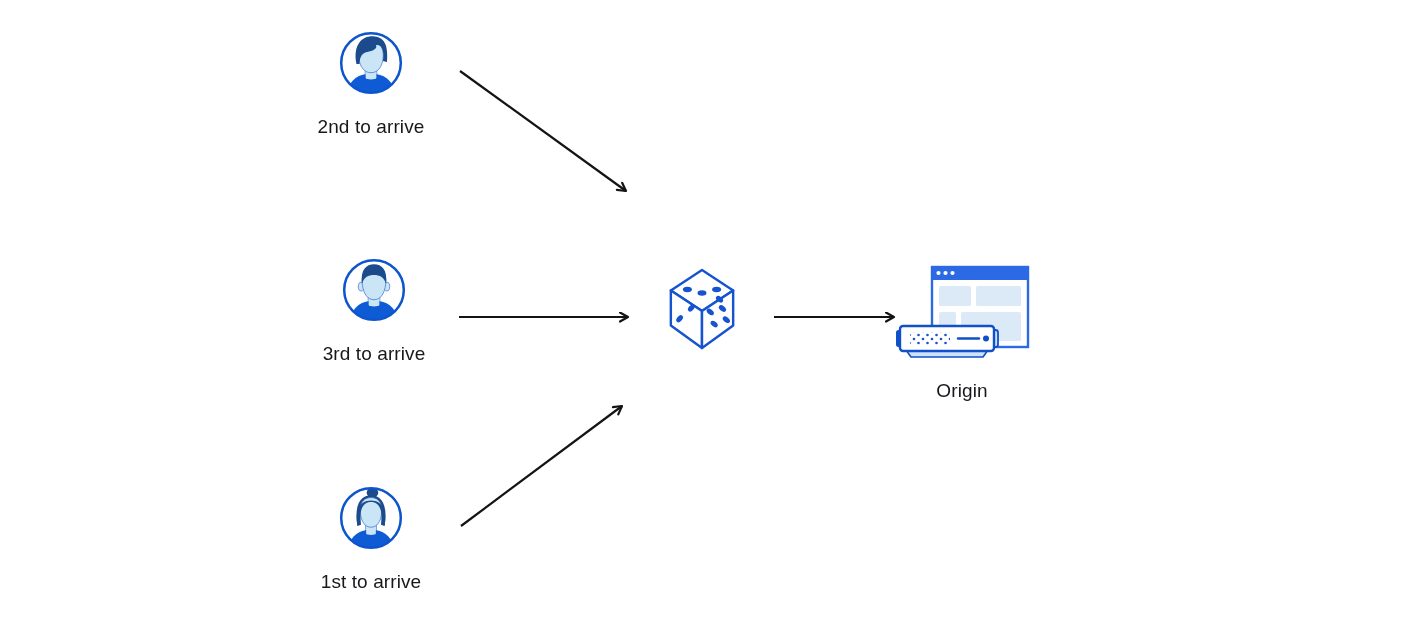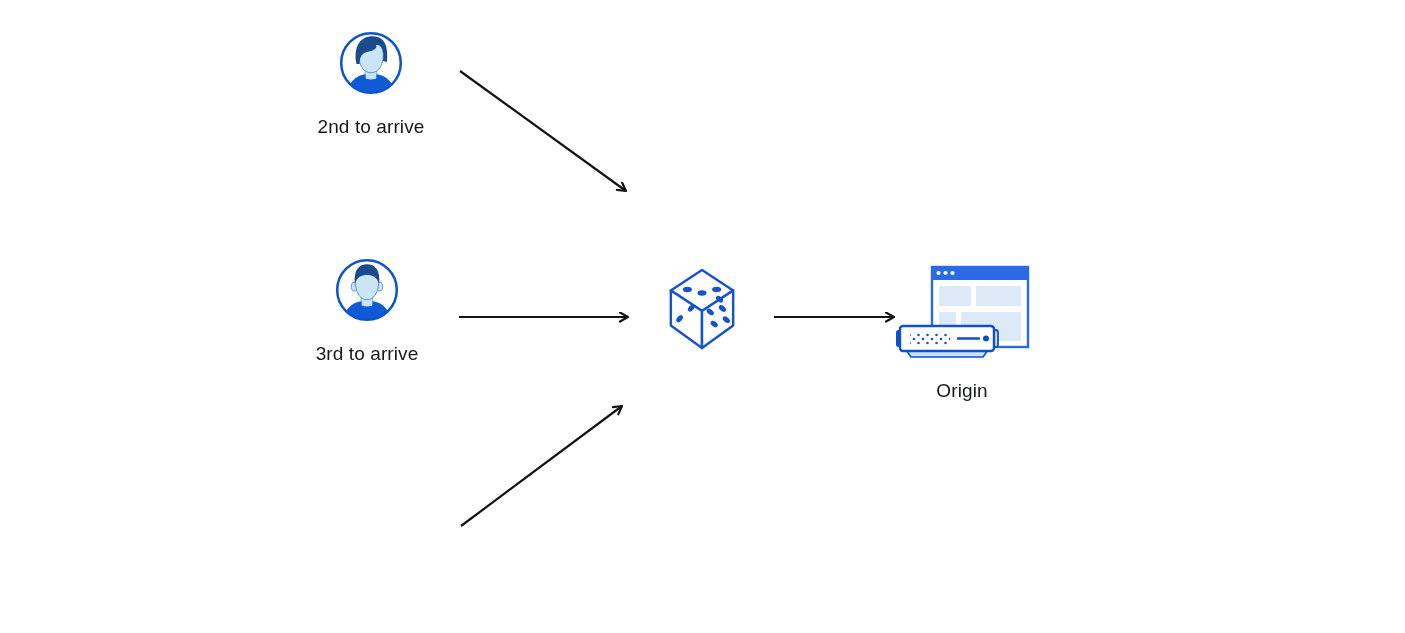--- a/index.html
+++ b/index.html
@@ -46,21 +46,21 @@
         <path d="M 8,68 C 11,51 21,45 34,45 C 47,45 57,51 60,68 Z" fill="#0f5bd6"></path>
         <path d="M 28.5,38 L 28.5,49.5 C 28.5,51.5 39.5,51.5 39.5,49.5 L 39.5,38 Z" fill="#c9e5f6"></path>
         <path d="M 34,12 C 24,12 20.5,20 21.5,29 C 22.5,38 27,44 34,44 C 41,44 45.5,38 46.5,29 C 47.5,20 44,12 34,12 Z" fill="#c9e5f6" stroke="#2e6bd0" stroke-width="0.7"></path>
         <path d="M 19,35 C 15,14 26,6 36,6.5 C 47,7 52,14 50.5,33 L 46.3,32 C 48,21 45,14.5 39,15.5 C 41,18.5 37,21.5 31,22.5 C 25,23.5 22.5,27 22.2,35 Z" fill="#1c4b8d"></path>
       </g>
       <circle cx="34" cy="34" r="30.7" fill="none" stroke="#0d55cc" stroke-width="2.6"></circle>
     </svg>
     <div class="node-label">2nd to arrive</div>
   </div>
 
-  <div class="node" style="left:287px; top:257px; width:160px;">
+  <div class="node" style="left:294px; top:257px; width:160px;">
     <svg class="avatar" viewBox="0 0 68 68">
       <defs>
           <clipPath id="clipB">
             <circle cx="34" cy="34" r="30.7"></circle>
           </clipPath>
         </defs>
       <circle cx="34" cy="34" r="30.7" fill="#ffffff"></circle>
       <g clip-path="url(#clipB)">
         <rect x="28" y="34" width="12" height="17" rx="2" fill="#c9e5f6" stroke="#2e6bd0" stroke-width="0.7"></rect>
         <path d="M 8,68 C 11,51 21,45 34,45 C 47,45 57,51 60,68 Z" fill="#0f5bd6"></path>
@@ -68,20 +68,41 @@
         <ellipse cx="20.8" cy="30.5" rx="3" ry="4.5" fill="#c9e5f6" stroke="#2e6bd0" stroke-width="0.7"></ellipse>
         <ellipse cx="47.2" cy="30.5" rx="3" ry="4.5" fill="#c9e5f6" stroke="#2e6bd0" stroke-width="0.7"></ellipse>
         <path d="M 34,11 C 25,11 21,18 22,28 C 23,38 27.5,44 34,44 C 40.5,44 45,38 46,28 C 47,18 43,11 34,11 Z" fill="#c9e5f6" stroke="#2e6bd0" stroke-width="0.7"></path>
         <path d="M 21.5,27.5 C 20,13 26,7.5 34,7.5 C 42,7.5 48,13 46.5,27.5 C 44,20.5 40,18.5 34,18.5 C 28,18.5 24,20.5 21.5,27.5 Z" fill="#1c4b8d"></path>
       </g>
       <circle cx="34" cy="34" r="30.7" fill="none" stroke="#0d55cc" stroke-width="2.6"></circle>
     </svg>
     <div class="node-label">3rd to arrive</div>
   </div>
 
+  <div class="node" style="left:291px; top:485px; width:160px;">
+    <svg class="avatar" viewBox="0 0 68 68">
+      <defs>
+          <clipPath id="clipC">
+            <circle cx="34" cy="34" r="30.7"></circle>
+          </clipPath>
+        </defs>
+      <circle cx="34" cy="34" r="30.7" fill="#ffffff"></circle>
+      <g clip-path="url(#clipC)">
+        <rect x="28.5" y="34" width="11" height="17" rx="2" fill="#c9e5f6" stroke="#2e6bd0" stroke-width="0.7"></rect>
+        <path d="M 9,68 C 12,52 22,46 34,46 C 46,46 56,52 59,68 Z" fill="#0f5bd6"></path>
+        <path d="M 29,38 L 29,50 C 29,52 39,52 39,50 L 39,38 Z" fill="#c9e5f6"></path>
+        <ellipse cx="35.5" cy="8" rx="6" ry="5" fill="#1c4b8d"></ellipse>
+        <path d="M 20,42 C 16,18 25,10.5 34,10.5 C 43,10.5 52,18 48,42 L 44.5,41 C 46.5,25 42,17.5 34,17.5 C 26,17.5 21.5,25 23.5,41 Z" fill="#1c4b8d"></path>
+        <path d="M 34,13 C 25.5,13 22,20 23,29 C 24,38 28,43.5 34,43.5 C 40,43.5 44,38 45,29 C 46,20 42.5,13 34,13 Z" fill="#c9e5f6" stroke="#2e6bd0" stroke-width="0.7"></path>
+        <path d="M 20,42 C 17,24 24,16 34,16 C 44,16 51,24 48,42 L 44.5,41 C 46.5,25 42,17.5 34,17.5 C 26,17.5 21.5,25 23.5,41 Z" fill="#1c4b8d"></path>
+      </g>
+      <circle cx="34" cy="34" r="30.7" fill="none" stroke="#0d55cc" stroke-width="2.6"></circle>
+    </svg>
+    <div class="node-label">1st to arrive</div>
+  </div>
 
   <div class="dice-node">
     <svg width="74" height="86" viewBox="0 0 76 86">
       <g stroke="#1553cf" stroke-width="2.5" stroke-linejoin="round" fill="#ffffff">
         <polygon points="38,3 70,24 38,45 6,24"></polygon>
         <polygon points="6,24 38,45 38,83 6,60"></polygon>
         <polygon points="38,45 70,24 70,60 38,83"></polygon>
       </g>
       <g fill="#1553cf">
         <ellipse cx="23" cy="23" rx="4.6" ry="2.8"></ellipse>

